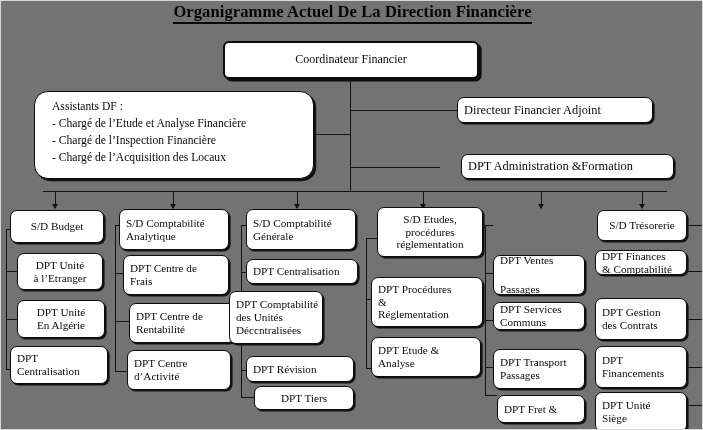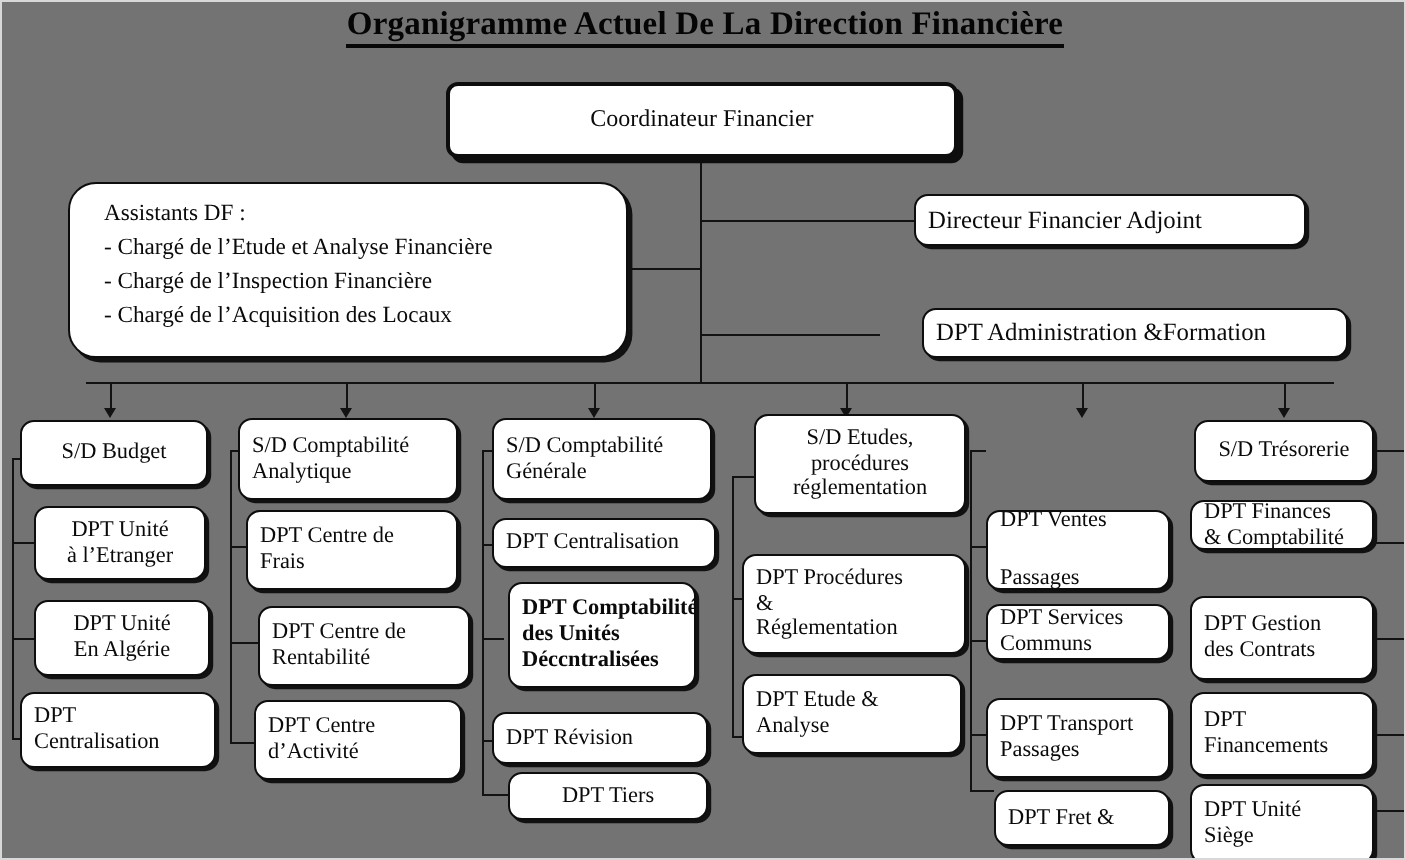--- a/index.html
+++ b/index.html
@@ -184,21 +184,21 @@
   <div class="ln-h" style="left:240px;top:369px;width:11px;"></div>
   <div class="ln-h" style="left:240px;top:396px;width:17px;"></div>
 
   <div class="box sd lft" style="left:245px;top:208px;width:110px;height:41px;">
     <span class="ln">S/D Comptabilité</span>
     <span class="ln">Générale</span>
   </div>
   <div class="box dpt lft" style="left:245px;top:258px;width:112px;height:25px;">
     <span class="ln">DPT Centralisation</span>
   </div>
-  <div class="box dpt lft" style="left:253px;top:290px;width:94px;height:53px;font-weight:bold;">
+  <div class="box dpt lft" style="left:228px;top:290px;width:94px;height:53px;">
     <span class="ln">DPT Comptabilité</span>
     <span class="ln">des Unités</span>
     <span class="ln">Déccntralisées</span>
   </div>
   <div class="box dpt lft" style="left:245px;top:355px;width:108px;height:26px;">
     <span class="ln">DPT  Révision</span>
   </div>
   <div class="box dpt ctr" style="left:253px;top:385px;width:100px;height:24px;">
     <span class="ln">DPT Tiers</span>
   </div>

